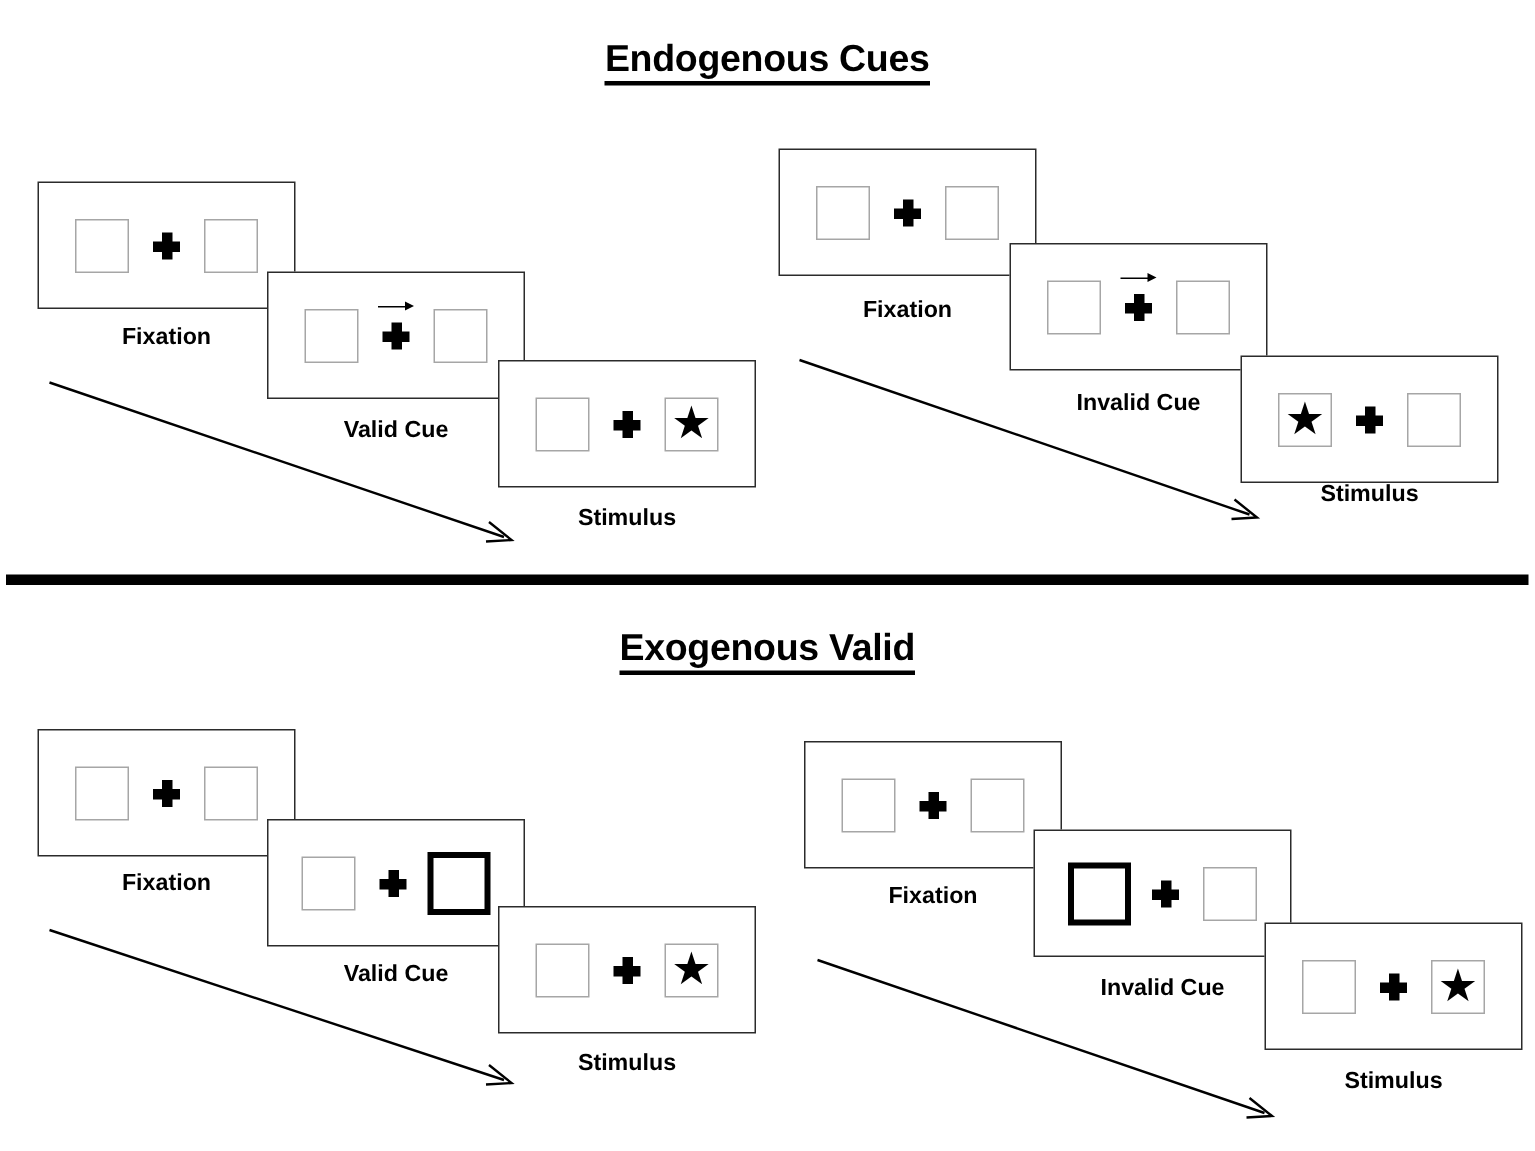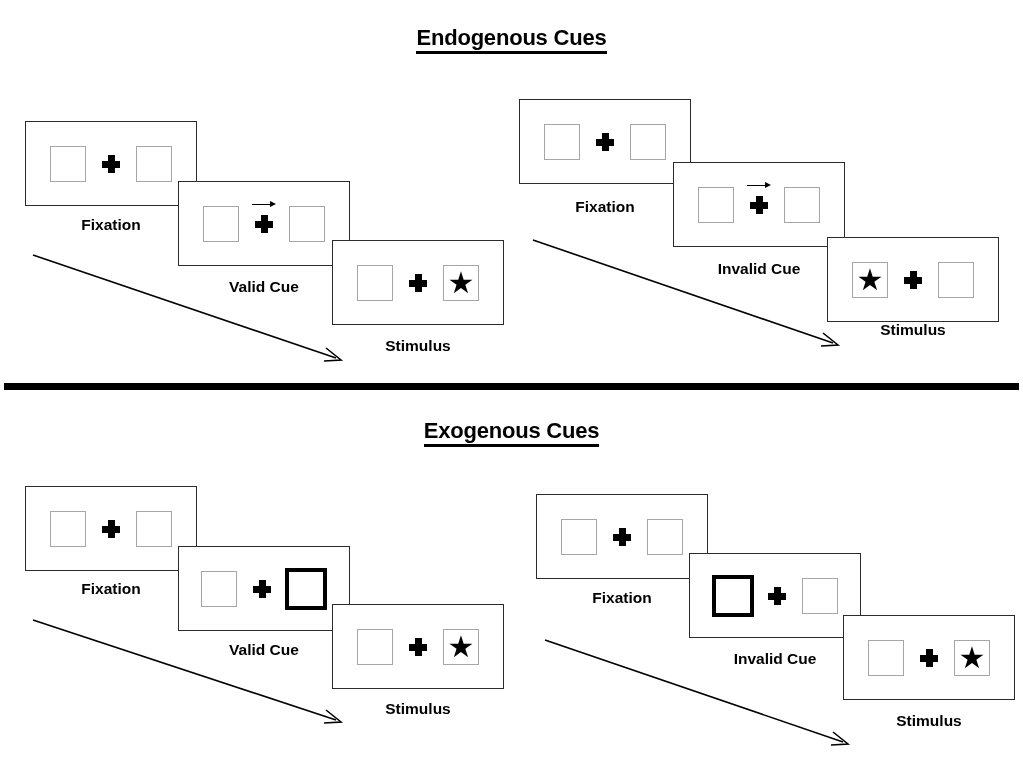--- a/index.html
+++ b/index.html
@@ -11,21 +11,21 @@
     overflow:hidden;
     color:#000;
   }
   .stage{position:absolute;left:0;top:0;width:1023px;height:767px;}
 
   
   .section-title{
     position:absolute;
     width:100%;
     text-align:center;
-    font-size:22px;
+    font-size:25px;
     font-weight:bold;
     letter-spacing:-0.2px;
   }
   .section-title span{
     border-bottom:3px solid #000;
     padding-bottom:1px;
   }
 
   
   .divider{
@@ -121,21 +121,21 @@
 </head>
 <body>
 
 <div class="stage">
 
   <div class="section-title" style="top:25px;">
     <span>Endogenous Cues</span>
   </div>
 
   <div class="section-title" style="top:418px;">
-    <span>Exogenous Cues</span>
+    <span>Exogenous Valid</span>
   </div>
 
   <div class="divider" style="left:4px;top:383px;width:1015px;height:7px;"></div>
 
   <div class="panel" style="left:25px;top:121px;width:172px;height:85px;">
     <div class="panel-inner">
       <div class="box" style="width:36px;height:36px;margin-right:16px;"></div>
       <div class="cross" style="width:18px;height:18px;">
         <div class="bar-h" style="left:0;top:6px;width:18px;height:7px;"></div>
         <div class="bar-v" style="left:6px;top:0;width:7px;height:18px;"></div>

